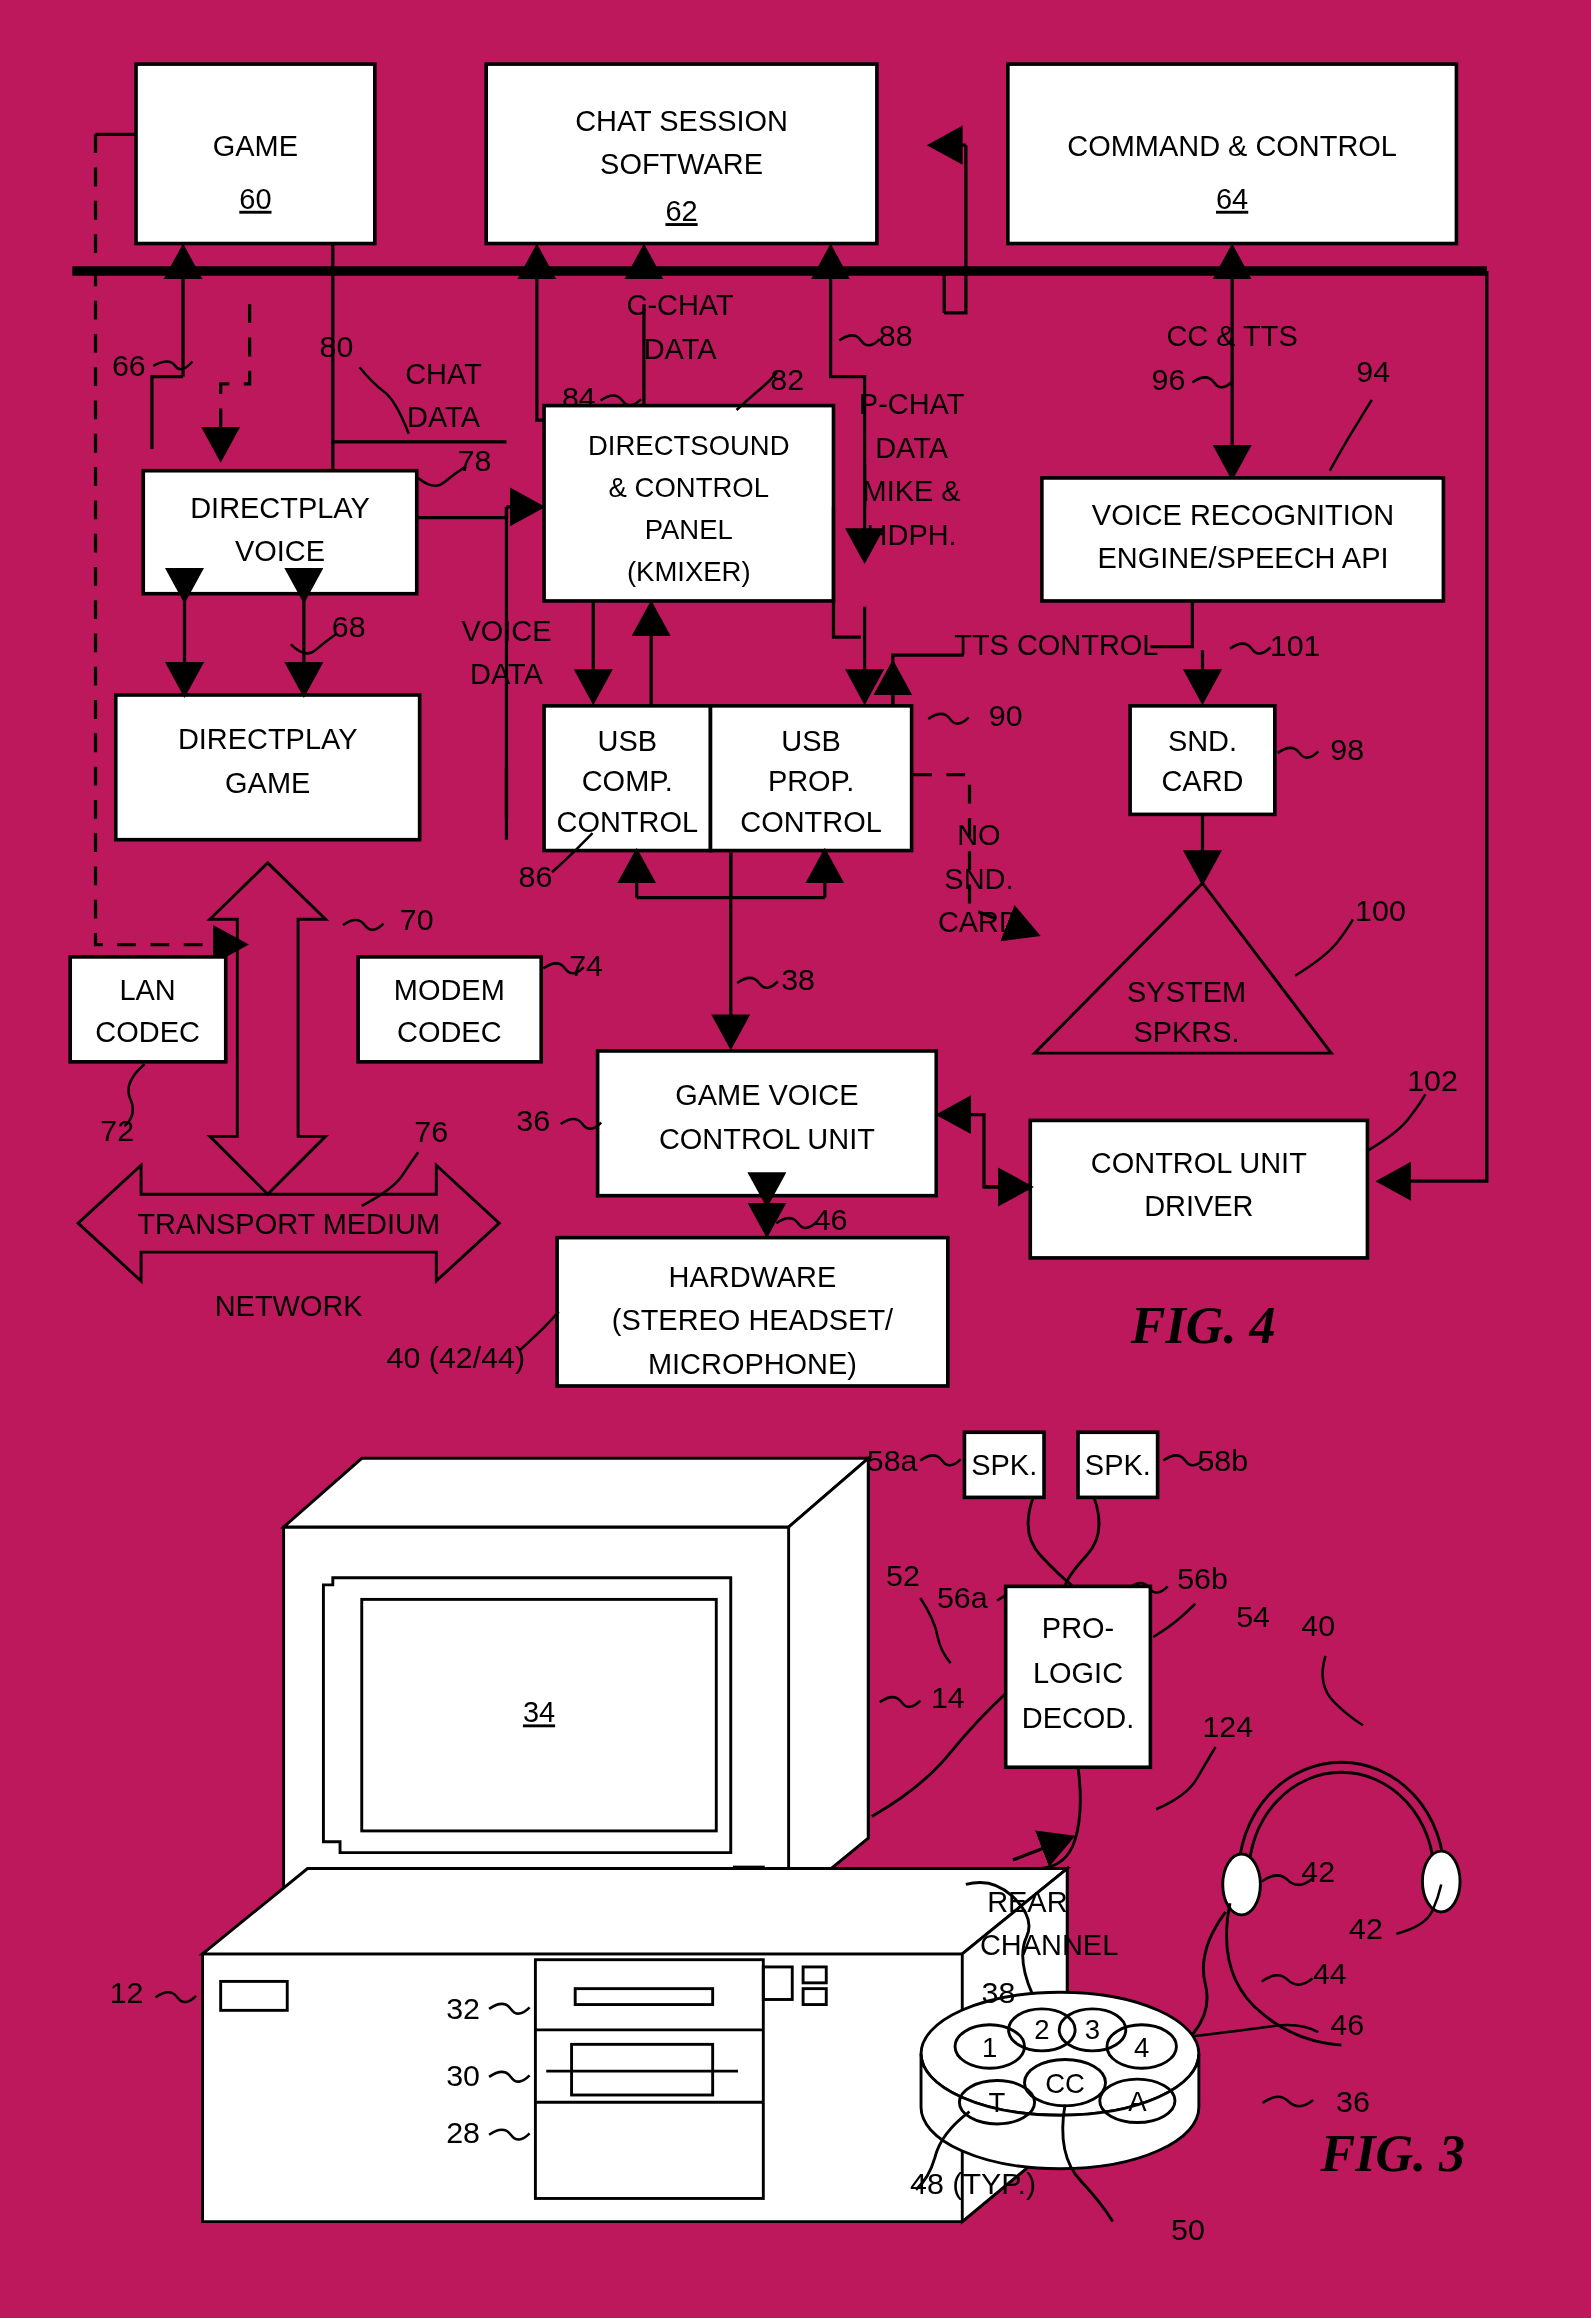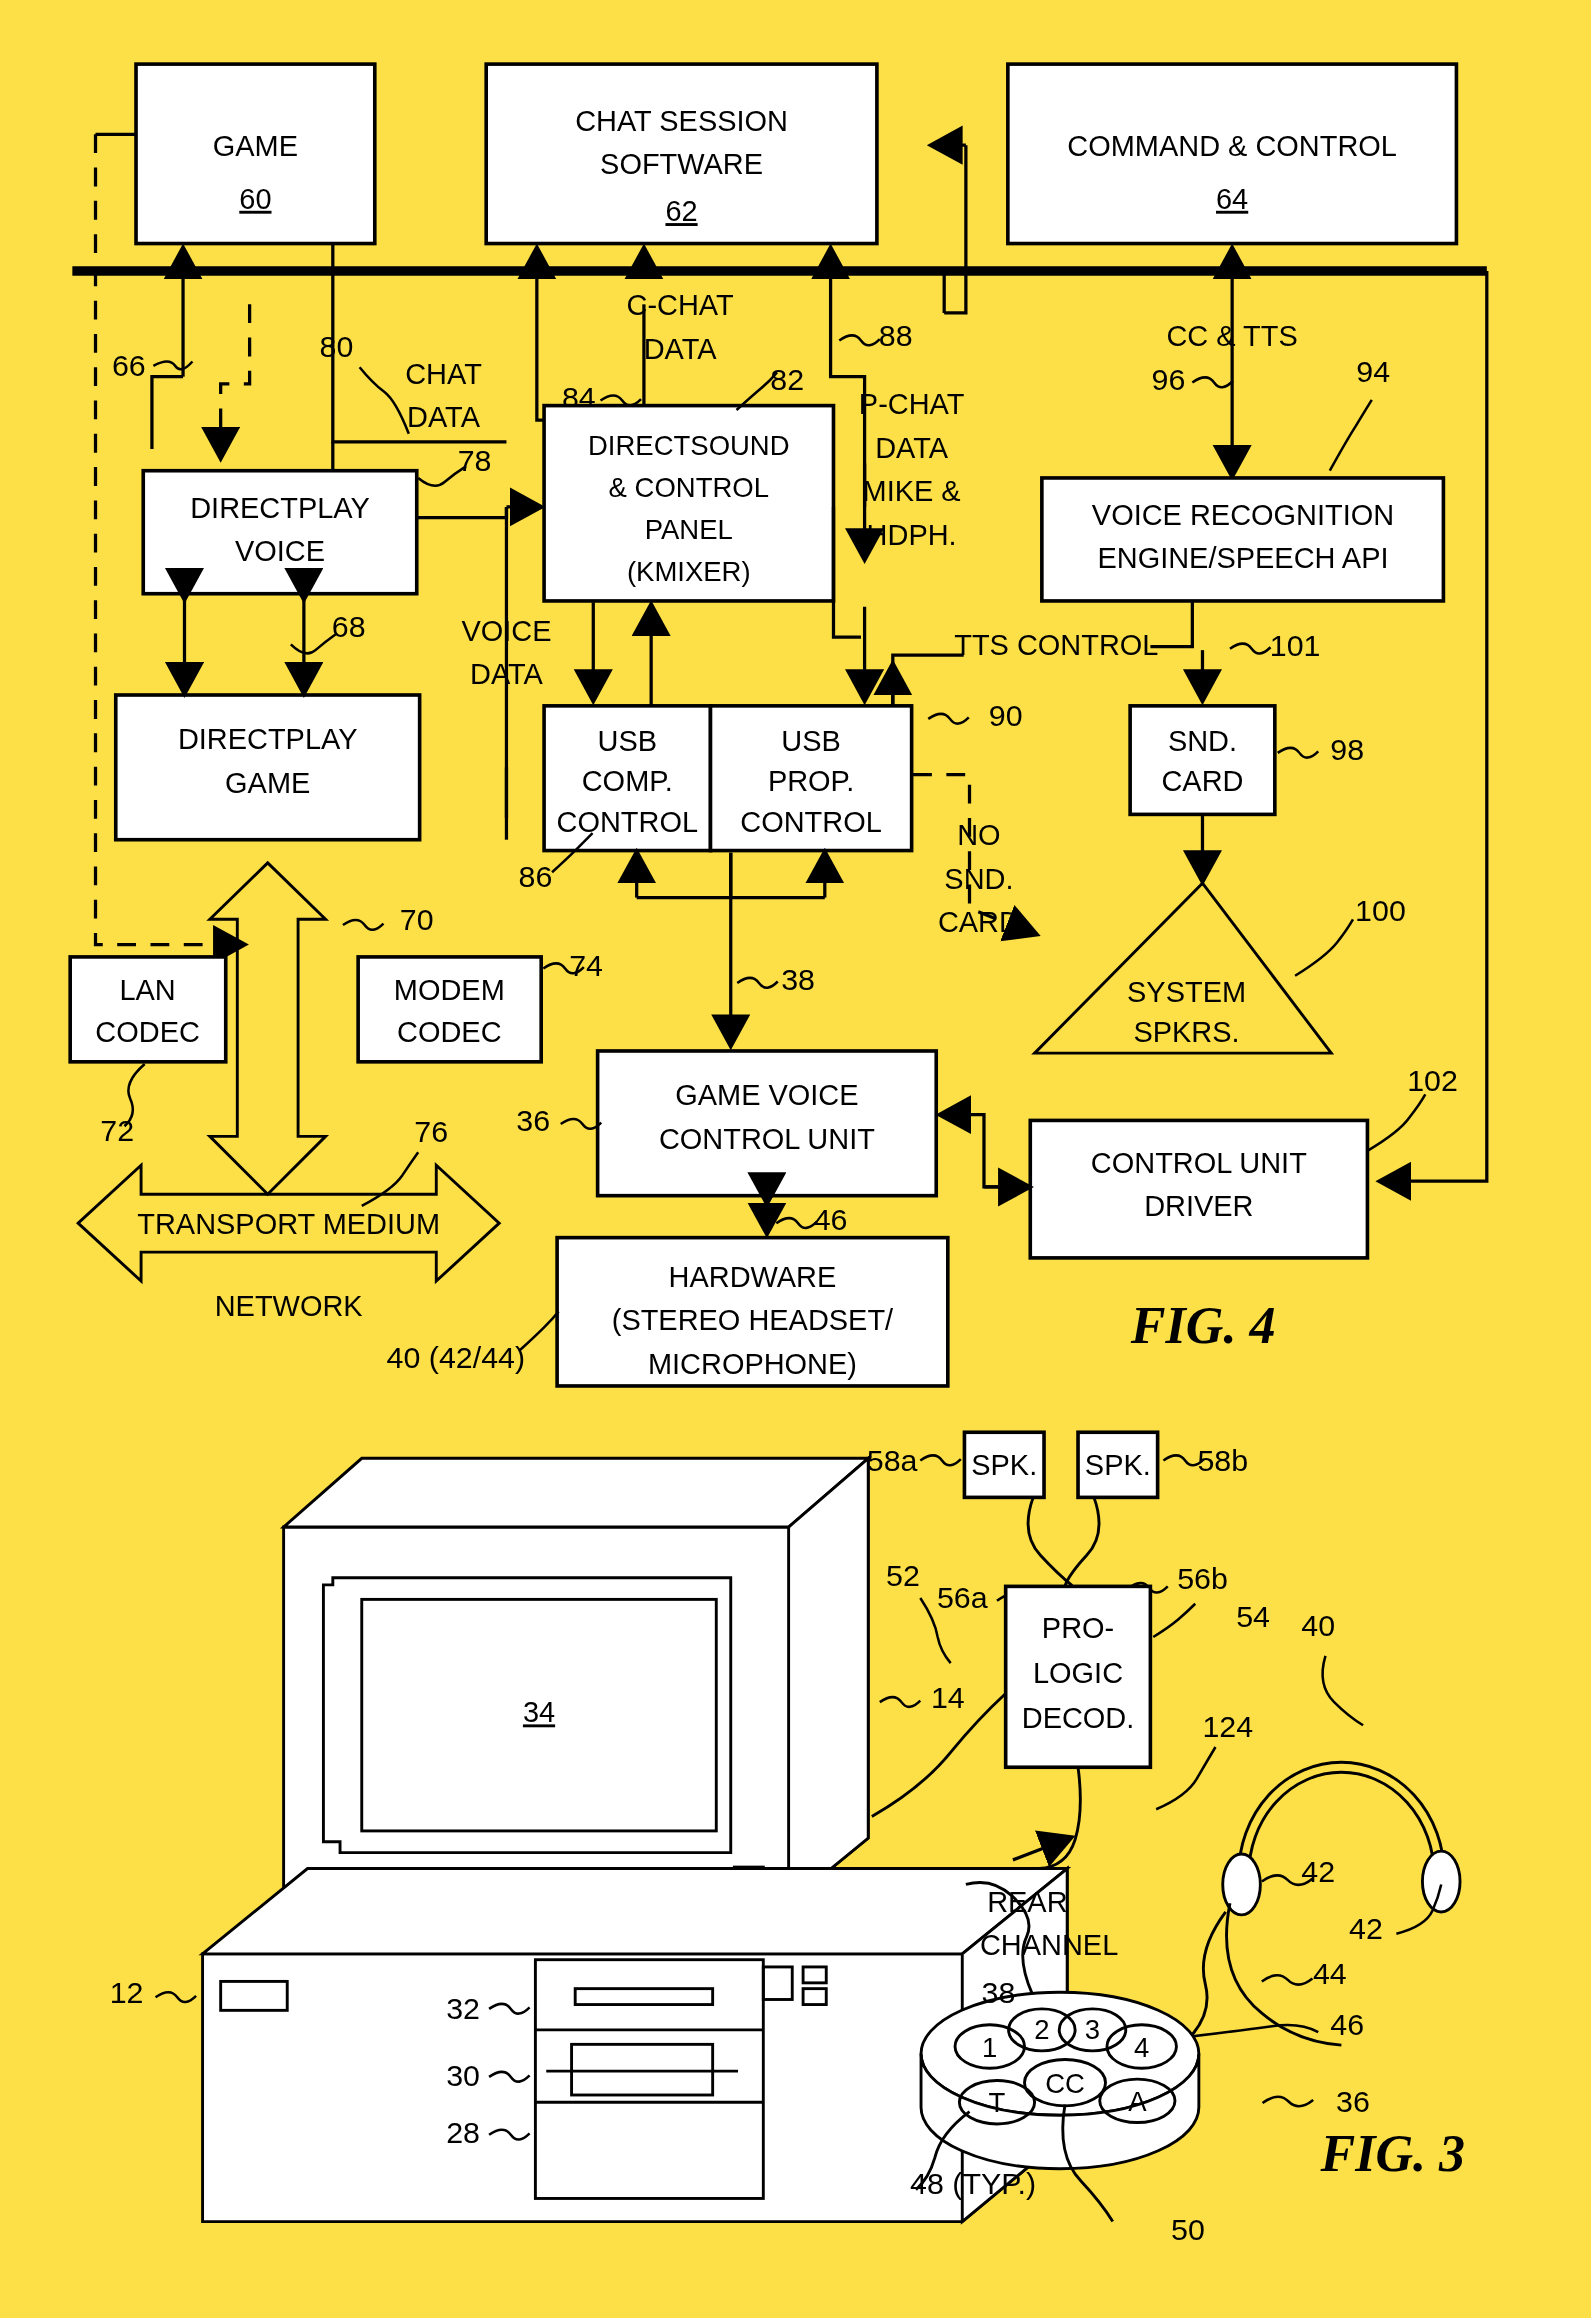--- a/index.html
+++ b/index.html
@@ -1,18 +1,18 @@
 <!DOCTYPE html>
 <html style="font-size:11.6px"><head>
 <meta charset="utf-8">
 <title>Patent Figures 3 &amp; 4</title>
 <style>
   html,body{margin:0;padding:0;background:#fff;}
   body{font-family:"Liberation Sans",sans-serif;}
-  #page{position:relative;width:1591px;height:2319px;background:#fde047;overflow:hidden;}
+  #page{position:relative;width:1591px;height:2319px;background:#be185d;overflow:hidden;}
   svg#fig{position:absolute;left:0;top:0;width:1591px;height:2319px;}
   text{font-family:"Liberation Sans",sans-serif;fill:#000;}
   .bx{fill:#fff;stroke:#000;stroke-width:5;}
   .ln{stroke:#000;stroke-width:4.5;fill:none;}
   .lead{stroke:#000;stroke-width:3.5;fill:none;}
   .dash{stroke:#000;stroke-width:4.5;fill:none;stroke-dasharray:26 20;}
   .bus{stroke:#000;stroke-width:13;fill:none;}
   .lbl{font-size:40px;text-anchor:middle;}
   .lbl2{font-size:38px;text-anchor:middle;}
   .ref{font-size:42px;text-anchor:middle;}

